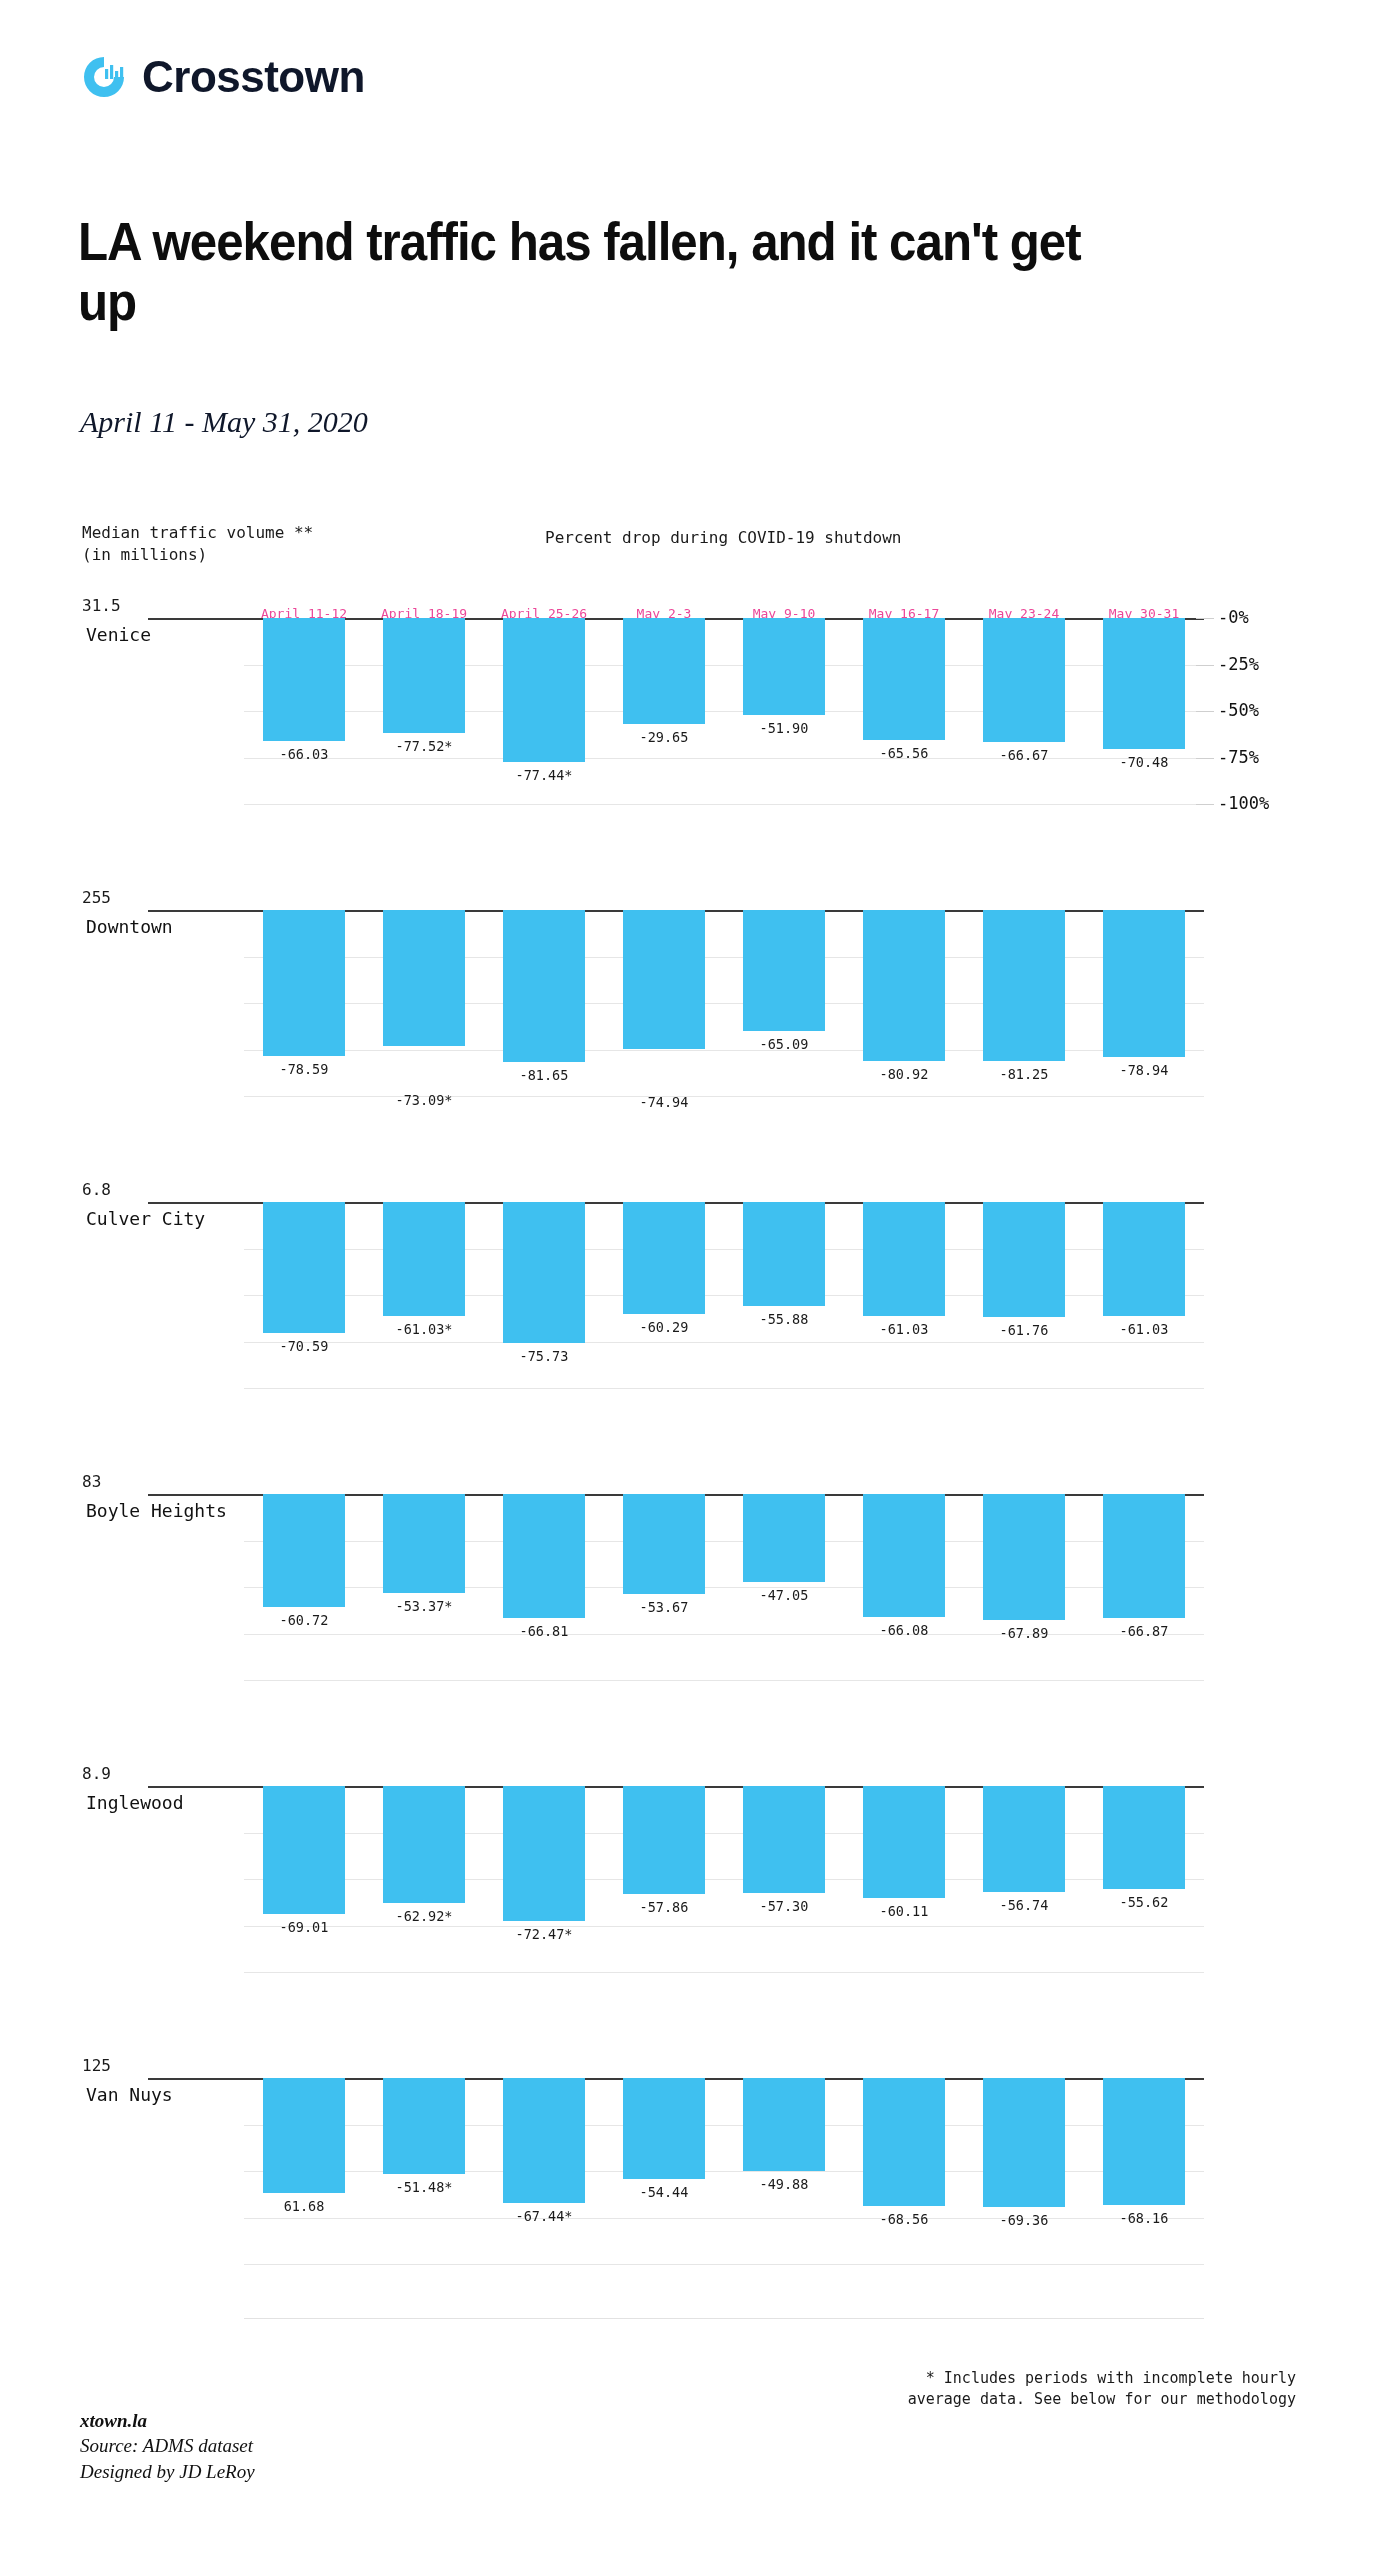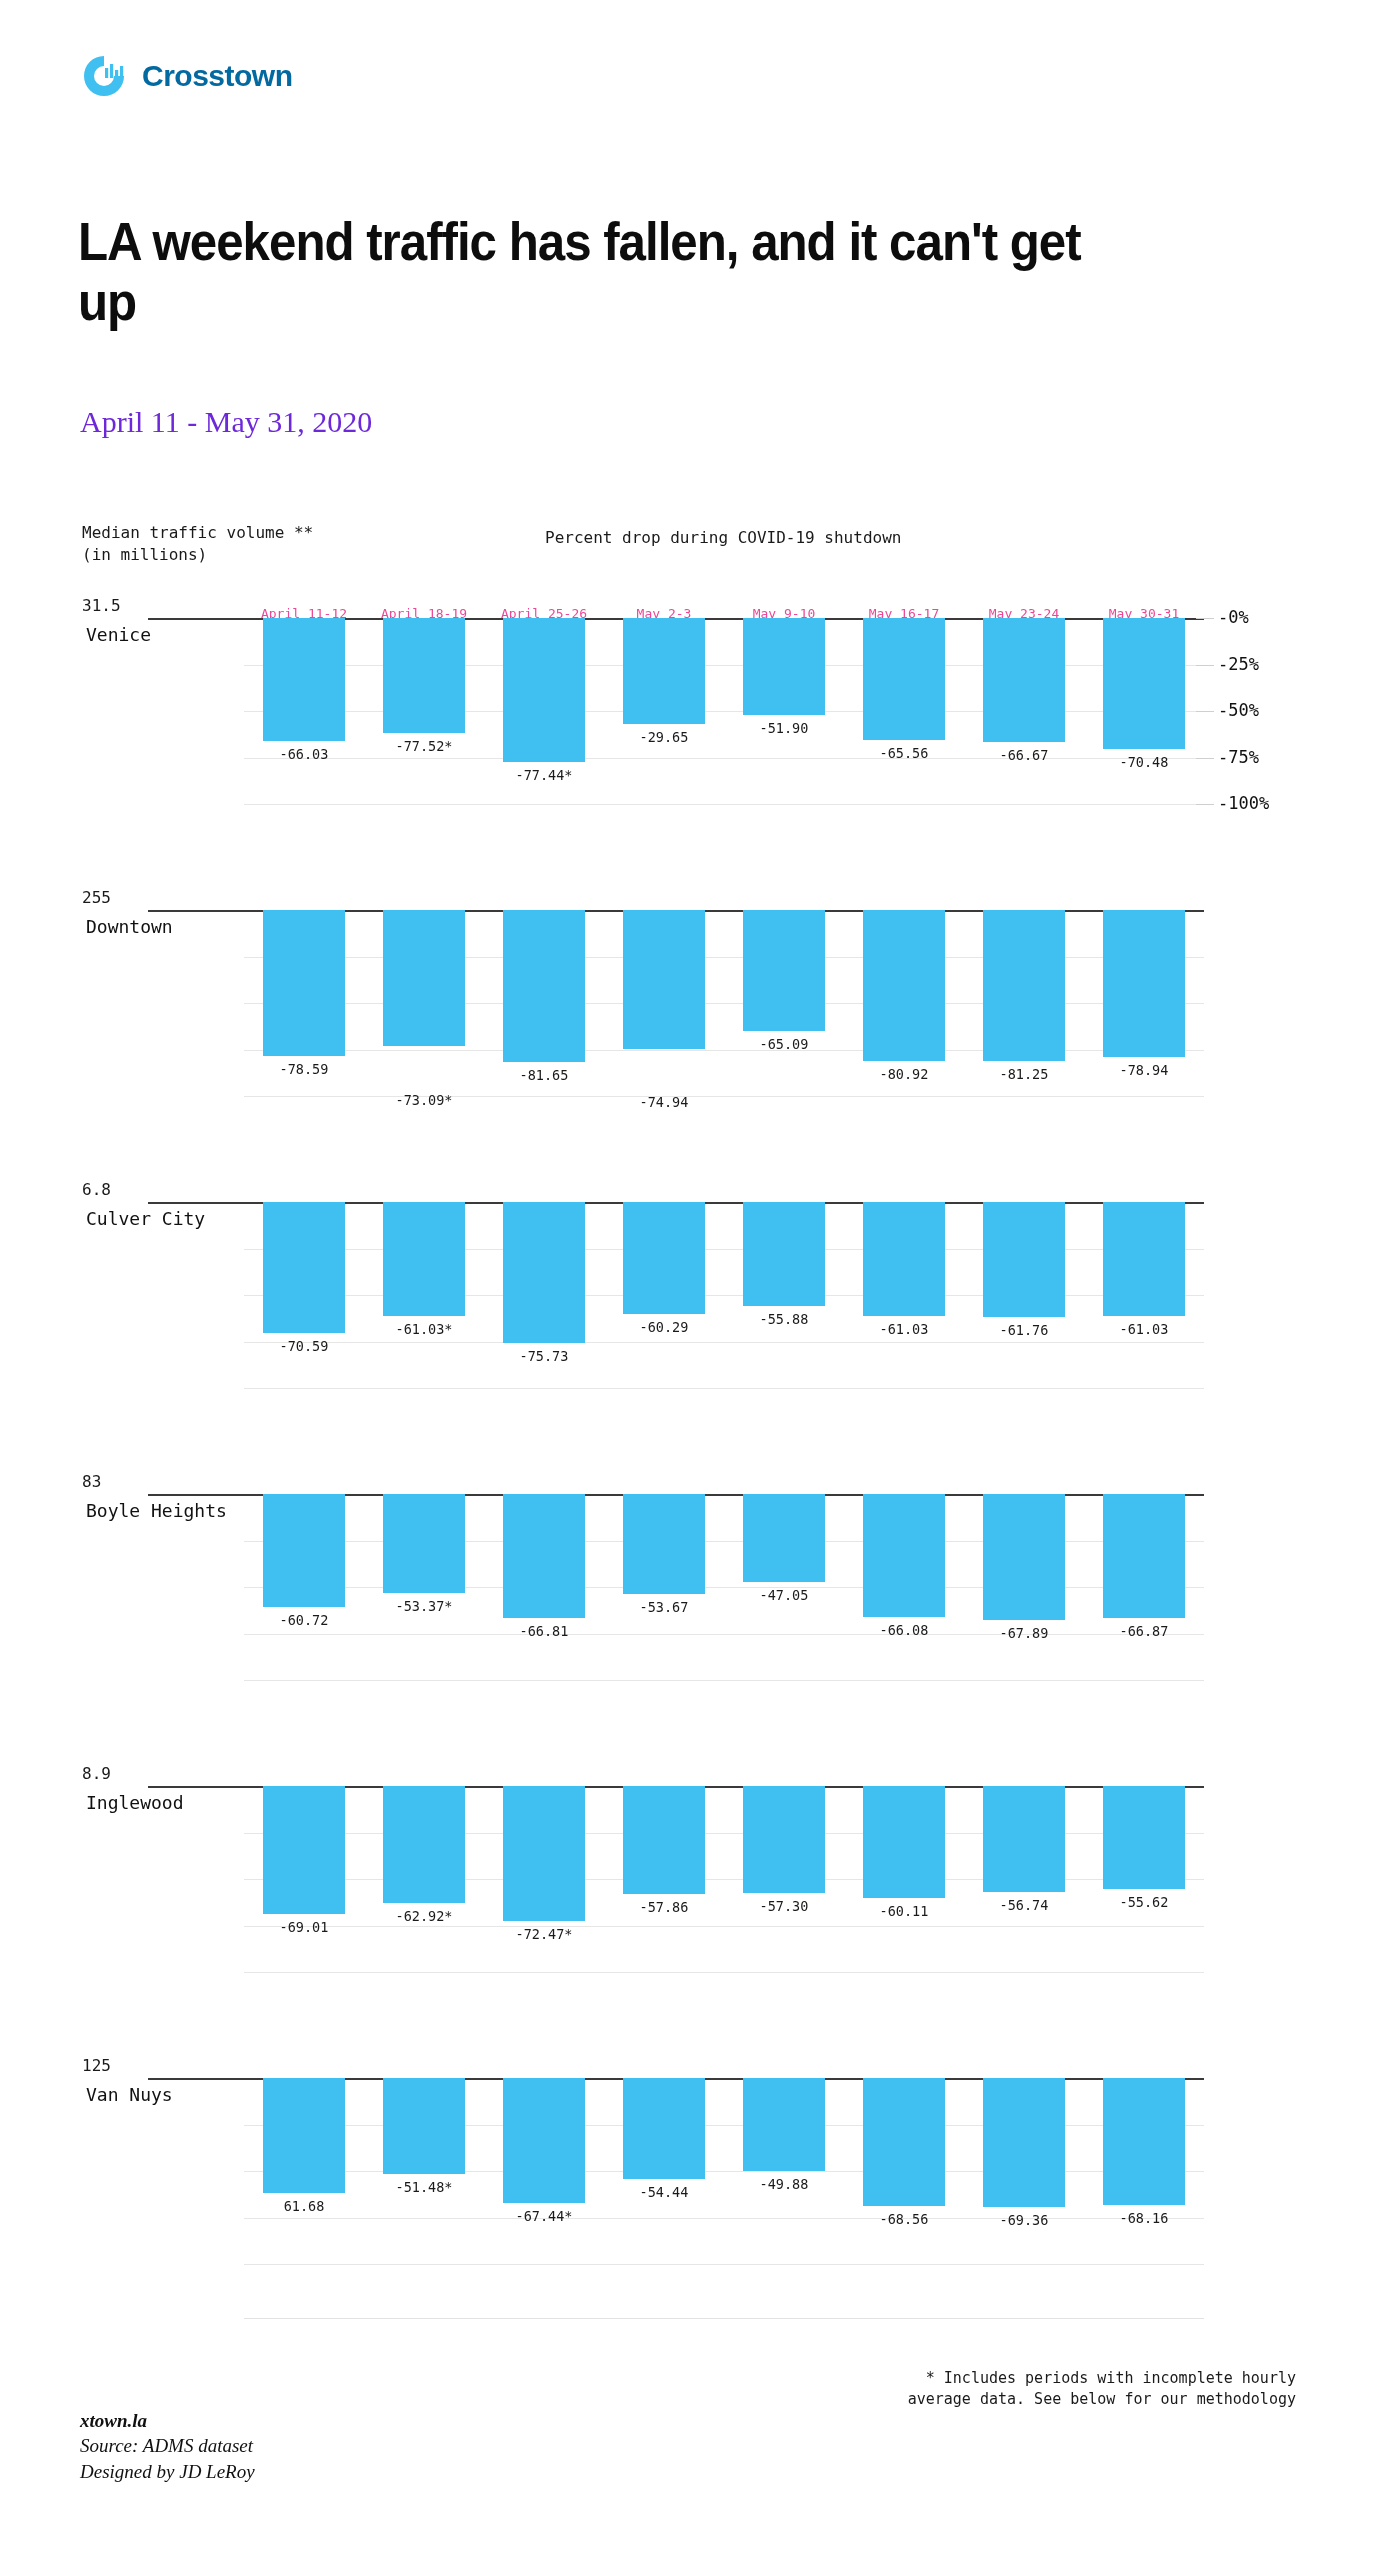--- a/index.html
+++ b/index.html
@@ -9,33 +9,33 @@
     background: #ffffff;
     font-family: "Liberation Sans", sans-serif;
     color: #111111;
     overflow: hidden;
   }
   .page { position: relative; width: 1374px; height: 2560px; }
 
   
   .logo-row { position: absolute; left: 80px; top: 52px; display: flex; align-items: center; gap: 14px; }
   .logo-mark { width: 48px; height: 48px; position: relative; }
-  .logo-word { font-size: 30px; font-weight: 700; letter-spacing: -0.5px; color: #0369a1; font-family: "Liberation Sans", sans-serif; text-align: right; }
+  .logo-word { font-size: 44px; font-weight: 700; letter-spacing: -0.5px; color: #0f172a; font-family: "Liberation Sans", sans-serif; text-align: right; }
 
   .headline {
     position: absolute; left: 78px; top: 212px; width: 1100px;
     font-family: "Liberation Sans", sans-serif;
     font-size: 53px; font-weight: 700; line-height: 1.13;
     letter-spacing: -1.1px; color: #0d0d0d;
     transform: scaleX(0.93); transform-origin: left top;
   }
   .subhead {
     position: absolute; left: 80px; top: 405px;
     font-family: "Liberation Serif", serif;
-    font-size: 30px; color: #6d28d9;
+    font-style: italic; font-size: 30px; color: #0f172a;
   }
 
   
   .cap-left {
     position: absolute; left: 82px; top: 522px;
     font-family: "DejaVu Sans Mono", monospace;
     font-size: 16px; line-height: 1.35; color: #1a1a1a; white-space: pre;
   }
   .cap-right {
     position: absolute; left: 545px; top: 528px;

